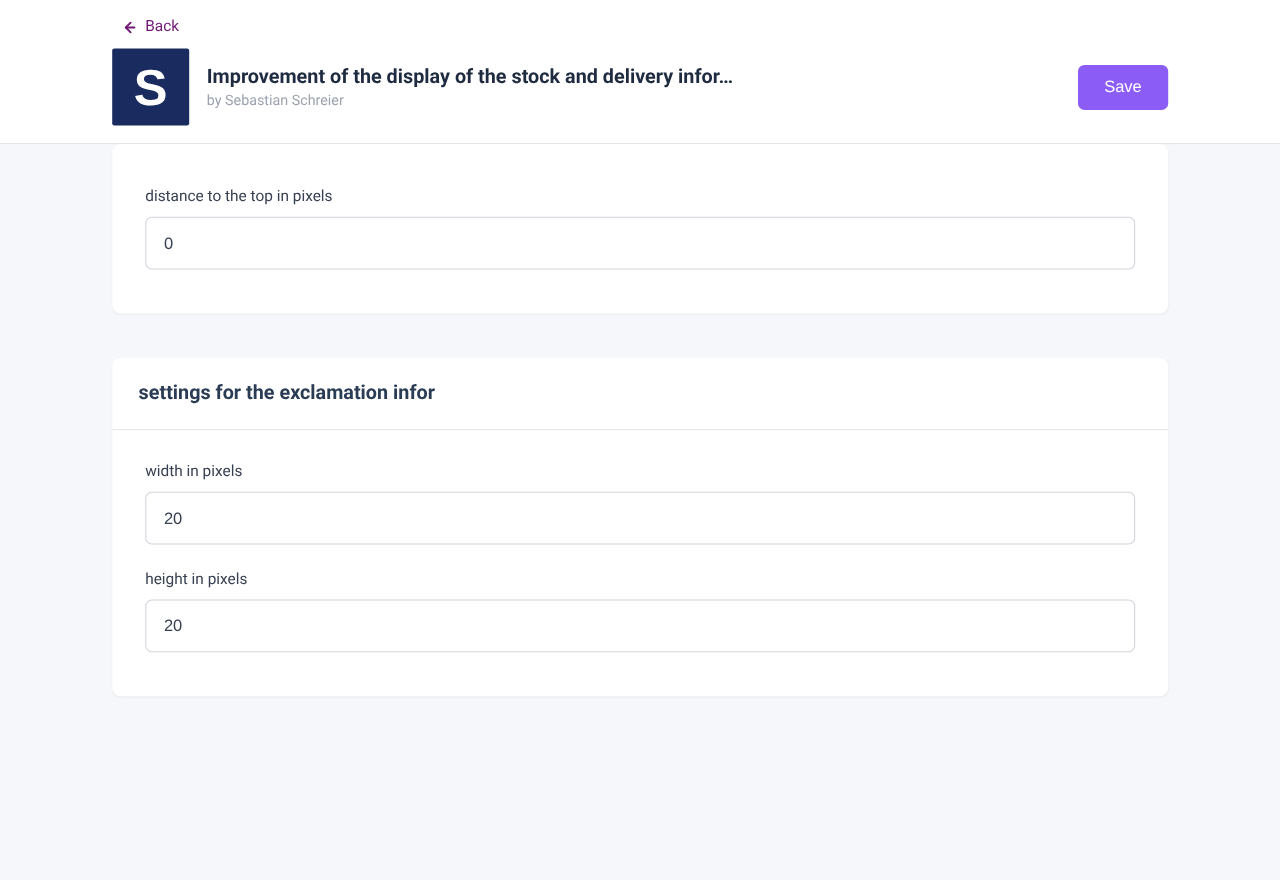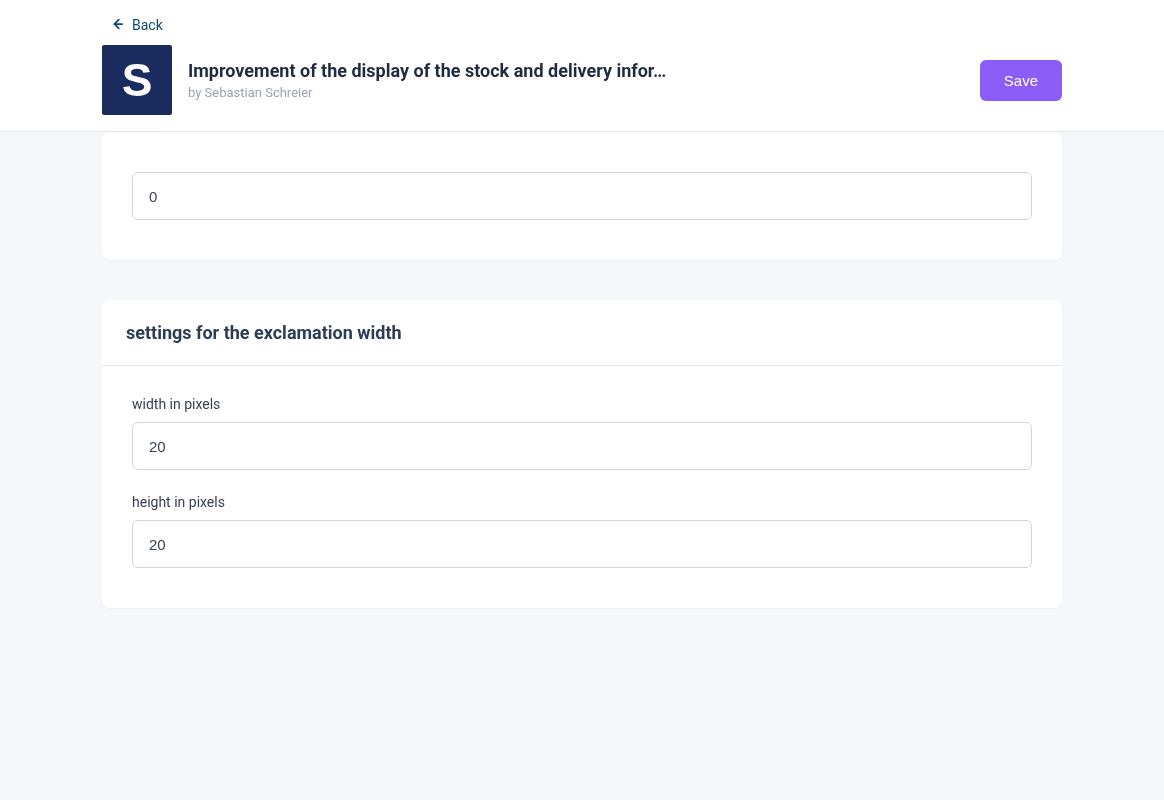--- a/index.html
+++ b/index.html
@@ -24,23 +24,23 @@
     }
 
     .header-inner {
       max-width: 960px;
       margin: 0 auto;
       padding: 0 0;
     }
 
     .back-link {
       display: inline-flex;
-      align-items: flex-start;
+      align-items: flex-end;
       gap: 8px;
-      color: #0c4a6e;
+      color: #701a75;
       font-size: 14px;
       cursor: pointer;
       margin-bottom: 12px;
       margin-left: 8px;
     }
 
     .back-link svg {
       width: 14px;
       height: 14px;
     }
@@ -222,28 +222,29 @@
       <button class="save-button">Save</button>
     </div>
   </div>
 </div>
 
 <div class="content">
 
   <div class="card">
     <div class="card-top-partial first-card">
       <div class="form-group">
+        <label class="form-label">distance to the top in pixels</label>
         <input type="text" class="form-input" value="0" style="">
       </div>
     </div>
   </div>
 
   <div class="card">
     <div class="card-header">
-      <h2 class="card-title">settings for the exclamation width</h2>
+      <h2 class="card-title">settings for the exclamation infor</h2>
     </div>
     <div class="card-body">
 
       <div class="form-group">
         <label class="form-label">width in pixels</label>
         <input type="text" class="form-input" value="20" style="">
       </div>
 
       <div class="form-group">
         <label class="form-label">height in pixels</label>

